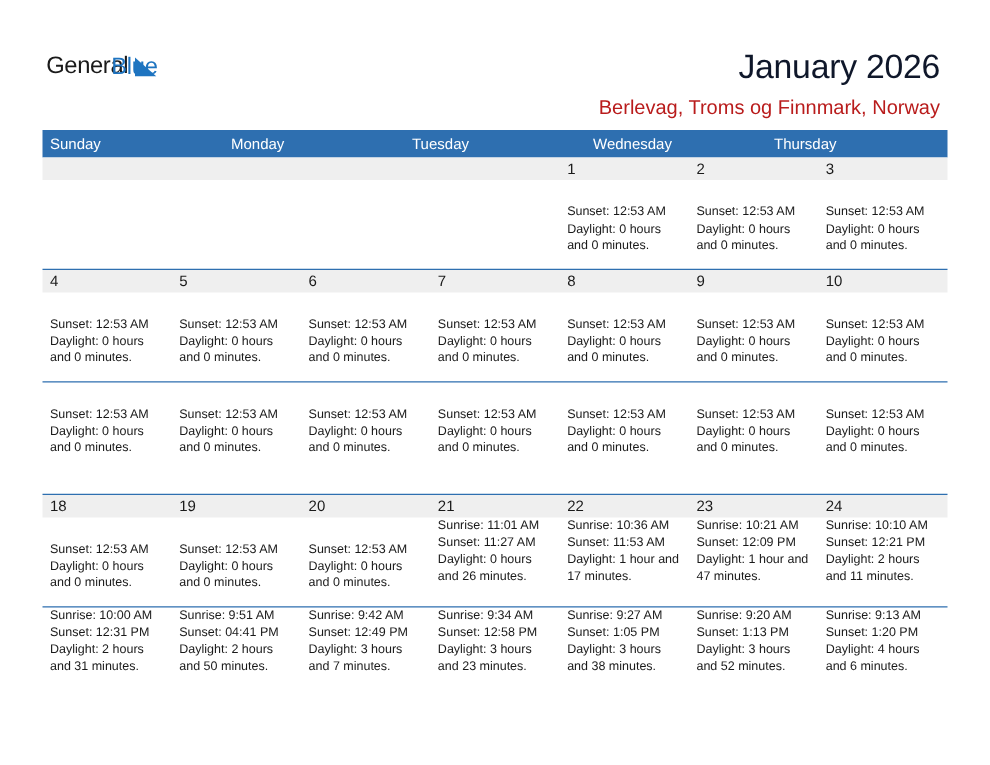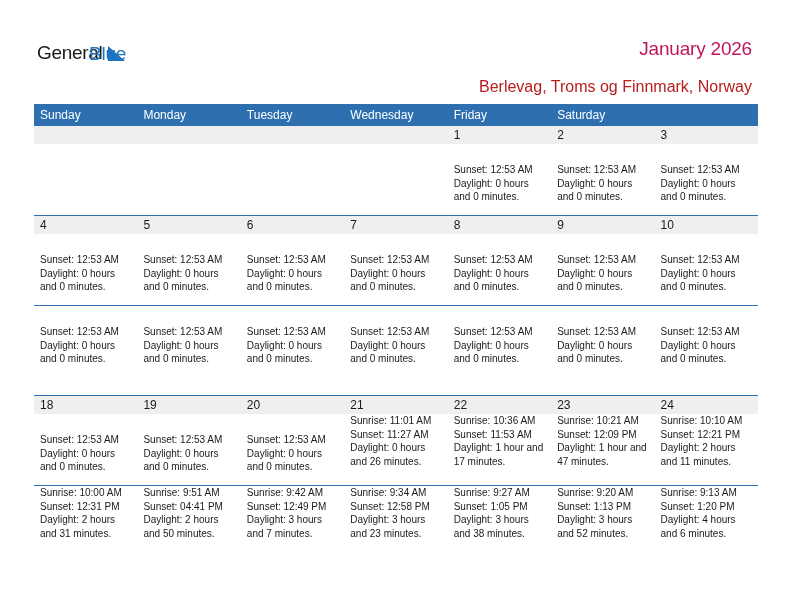--- a/index.html
+++ b/index.html
@@ -29,36 +29,36 @@
       position: absolute; left: 71px; top: 4px;
       width: 0; height: 0;
       border-left: 0 solid transparent;
       border-bottom: 15px solid #1e74c0;
       border-right: 17px solid transparent;
     }
 
     
     .title {
       position: absolute; right: 40px; top: 38px;
-      font-size: 19px; color: #be185d; text-align: right;
+      font-size: 27px; color: #0f172a; text-align: right;
       letter-spacing: -0.2px;
     }
     .subtitle {
       position: absolute; right: 40px; top: 78px;
       font-size: 16px; color: #b91c1c; text-align: right;
     }
 
     
     .calendar {
       position: absolute; left: 34px; top: 104px;
       width: 724px;
     }
     .header-row {
       display: grid;
-      grid-template-columns: repeat(7, 1fr);
+      grid-template-columns: repeat(5, 1fr);
       height: 22px;
       background: #2e6fb0;
     }
     .header-cell {
       color: #ffffff; font-size: 12px;
       padding-left: 6px; line-height: 22px;
     }
     .week {
       border-top: 1px solid #2e6fb0;
       height: 90px;
@@ -101,20 +101,21 @@
 
   <div class="title">January 2026</div>
   <div class="subtitle">Berlevag, Troms og Finnmark, Norway</div>
 
   <div class="calendar">
     <div class="header-row">
       <div class="header-cell">Sunday</div>
       <div class="header-cell">Monday</div>
       <div class="header-cell">Tuesday</div>
       <div class="header-cell">Wednesday</div>
+      <div class="header-cell">Thursday</div>
       <div class="header-cell">Friday</div>
       <div class="header-cell">Saturday</div>
     </div>
 
     <div id="weeks-container">
         <div class="week first">
           <div class="date-strip">
             <div class="date-num"></div>
             <div class="date-num"></div>
             <div class="date-num"></div>

